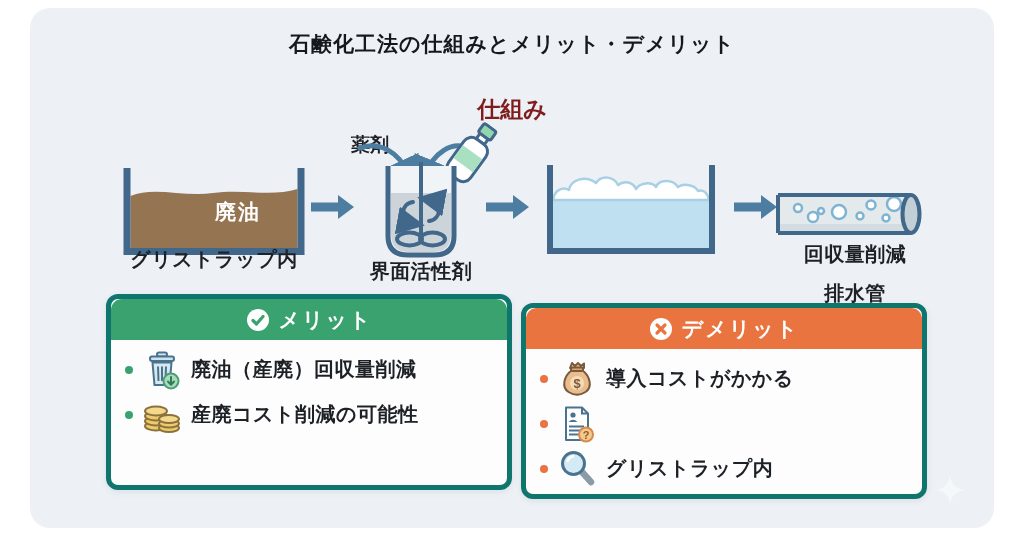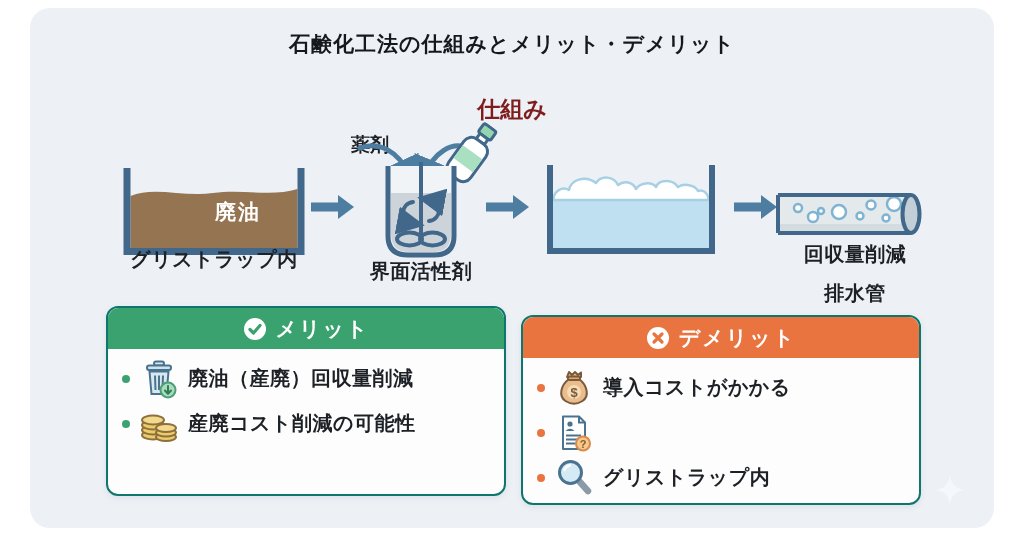--- a/index.html
+++ b/index.html
@@ -8,21 +8,21 @@
   .abs{position:absolute;}
   #panel{left:30px;top:8px;width:964px;height:520px;background:#edf1f6;border-radius:20px;}
   #main-title{left:0;top:30px;width:1024px;text-align:center;font-size:21px;font-weight:bold;
               letter-spacing:1px;color:#15181c;}
   #flow-heading{left:0;top:94px;width:1024px;text-align:center;font-size:23px;font-weight:bold;color:#7f1d1d;}
   .stage-label{font-size:20px;font-weight:bold;text-align:center;letter-spacing:0.5px;color:#1d2126;}
   .small-note{font-size:19px;font-weight:bold;text-align:center;color:#1d2126;}
   #oil-text{left:123px;top:198px;width:182px;text-align:center;color:#ffffff;
             font-size:21px;font-weight:bold;letter-spacing:2px;padding-left:24px;}
   
-  .card{position:absolute;top:306px;width:396px;height:186px;background:#fdfdfe;border:2px solid #0f766e;
+  .card{position:absolute;top:294px;width:396px;height:186px;background:#fdfdfe;border:5px solid #0f766e;
         border-radius:12px;box-shadow:0 2px 6px rgba(70,90,110,0.10);}
   .card-header{height:41px;border-radius:11px 11px 0 0;display:flex;align-items:center;justify-content:center;gap:9px;}
   .card-header .hdr-text{color:#ffffff;font-size:21px;font-weight:bold;letter-spacing:2px;}
   #merit-card{left:106px;}
   #demerit-card{left:521px;margin-top:9px;}
   #merit-card .card-header{background:#3aa26f;}
   #demerit-card .card-header{background:#e97440;}
   .card-body{padding:7px 12px 0 14px;}
   .row{display:flex;align-items:center;height:45px;gap:9px;}
   .bullet{width:8px;height:8px;border-radius:50%;flex:0 0 8px;}

